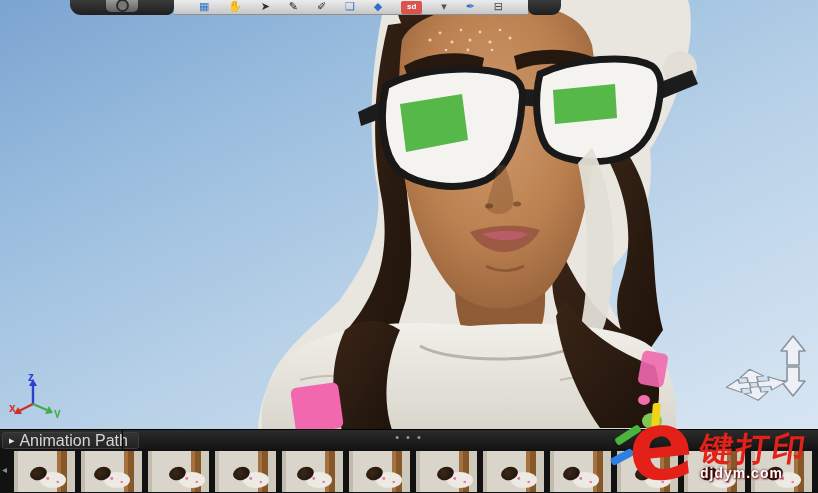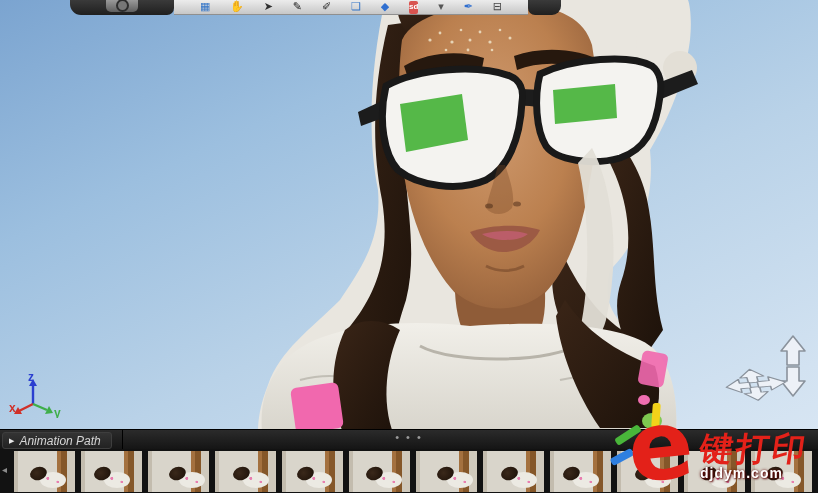--- a/index.html
+++ b/index.html
@@ -14,38 +14,38 @@
   
   .toolbar{position:absolute;left:70px;top:0;height:15px;display:flex;z-index:30;}
   .tb-dark{background:linear-gradient(#3a3a3a,#1f1f1f);}
   .tb-dark-left{width:104px;border-radius:0 0 7px 11px;display:flex;align-items:flex-start;justify-content:center;}
   .cam{width:32px;height:12px;margin-top:0;background:linear-gradient(#9a9a9a,#5f5f5f);border-radius:0 0 5px 5px;
        display:flex;align-items:flex-start;justify-content:center;}
   .cam i{width:9px;height:9px;border:2px solid #2e2e2e;border-radius:50%;background:#777;margin-top:-1px;}
   .tb-light{width:342px;background:linear-gradient(#ececec,#c7c7c7);border-bottom:1px solid #8f8f8f;
             display:flex;align-items:flex-start;justify-content:space-evenly;padding:0 6px;}
   .tb-icon{font-size:11px;line-height:12px;height:13px;overflow:hidden;cursor:pointer;}
-  .tb-badge{background:#d9534f;border-radius:2px;font-size:8px;font-weight:bold;line-height:11px;padding:0 0;margin-top:1px;}
+  .tb-badge{background:#d9534f;border-radius:2px;font-size:8px;font-weight:bold;line-height:11px;padding:0 6px;margin-top:1px;}
   .tb-dark-right{width:33px;border-radius:0 0 9px 7px;}
 
   
   .axis{position:absolute;left:8px;top:370px;z-index:10;}
   .axis text{font-weight:bold;font-size:12px;font-family:"Liberation Sans",sans-serif;}
 
   
   .navpad{position:absolute;left:720px;top:334px;z-index:10;cursor:pointer;}
 
   
   .anim-header{position:absolute;left:0;top:429px;width:818px;height:20px;z-index:40;
                background:linear-gradient(#2b2b2b,#151515);border-top:1px solid #000;box-sizing:border-box;}
   .anim-tab{position:absolute;left:2px;top:2px;height:15px;padding:0 10px 0 6px;border-radius:3px;
             background:linear-gradient(#343434,#222);border:1px solid #3e3e3e;
             display:flex;align-items:center;gap:5px;cursor:pointer;}
   .anim-play{color:#e8e8e8;font-size:7px;line-height:1;}
-  .anim-title{color:#d6d6d6;font-size:12px;font-style:italic;}
+  .anim-title{color:#d6d6d6;font-size:16px;}
   .anim-sep{position:absolute;left:122px;top:0;width:1px;height:20px;background:#000;}
   .anim-dots{position:absolute;left:0;right:0;top:1px;text-align:center;color:#9a9a9a;font-size:11px;
              letter-spacing:2px;cursor:grab;}
 
   .strip{position:absolute;left:0;top:449px;width:818px;height:44px;background:#121212;z-index:40;}
   .scroll-left{position:absolute;left:2px;top:15px;color:#8a8a8a;font-size:10px;cursor:pointer;}
   .frames{position:absolute;left:14px;top:2px;display:flex;gap:6px;}
   .thumb{position:relative;width:61px;height:41px;flex:0 0 auto;overflow:hidden;cursor:pointer;
          background:linear-gradient(90deg,#c3bcae 0 7%,#d9d5cb 7% 70%,#a4713f 70% 77%,#855729 77% 87%,#cfc9bc 87% 100%);}
   .thumb-head{position:absolute;top:38%;width:17px;height:13px;border-radius:50%;

